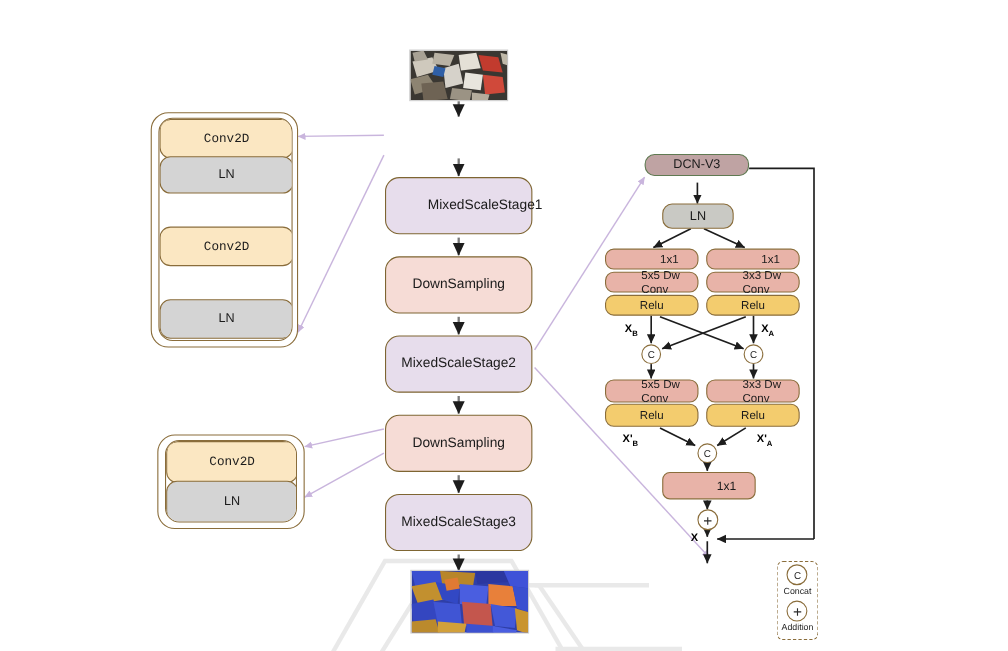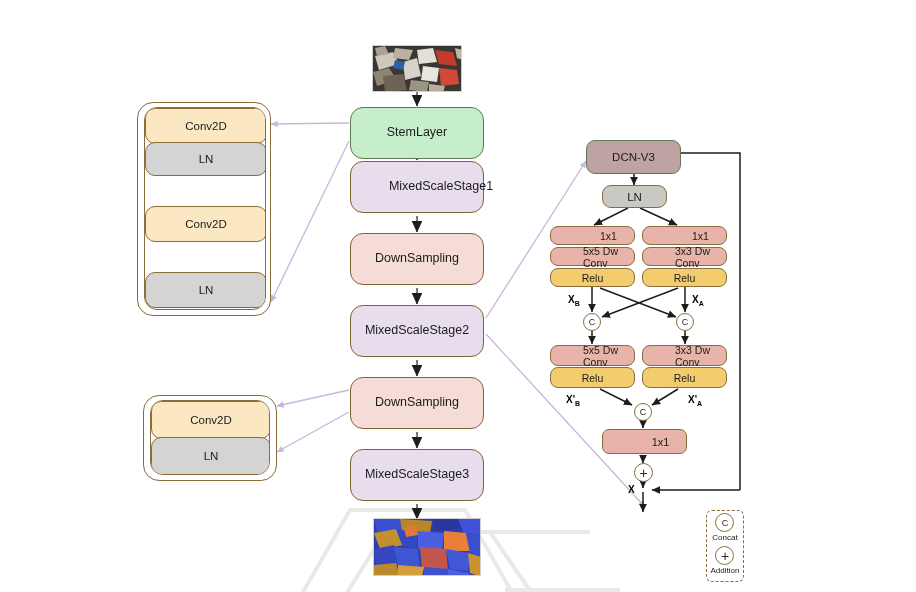--- a/index.html
+++ b/index.html
@@ -72,21 +72,21 @@
     left: 0;
     box-sizing: border-box;
     display: flex;
     align-items: center;
     justify-content: center;
     font-size: 11.5px;
     border: 1.3px solid #8a6d3b;
     border-radius: 10px;
     color: #1b1b1b;
   }
-  .c-conv2d   { background: #fbe7c2; }
+  .c-conv2d   { background: #fbe7c2; font-family: Liberation Mono, monospace; }
   .c-ln       { background: #d4d4d4; }
   .c-gelu     { background: #f0b941; }
   .c-dilated  { background: #eadded; }
 
   
   .dcn-node {
     position: absolute;
     box-sizing: border-box;
     display: flex;
     align-items: center;
@@ -267,21 +267,20 @@
         <polygon points="66,22 84,24 86,38 68,40" fill="#d0493a"></polygon>
         <polygon points="38,34 56,36 54,46 36,44" fill="#9b9384"></polygon>
         <polygon points="2,2 12,0 16,8 4,10" fill="#a8a194"></polygon>
         <polygon points="22,14 32,16 30,24 20,22" fill="#2f5fa6"></polygon>
         <polygon points="82,2 90,4 90,14 84,12" fill="#bfb8a8"></polygon>
         <polygon points="56,38 72,40 70,47 56,47" fill="#b5ad9d"></polygon>
       </g>
     </svg>
   </div>
 
-  <div class="node main-node stem" style="left:350px; top:107px;">StemLayer</div>
   <div class="node main-node stage" style="left:350px; top:161px;padding-left:48px;">MixedScaleStage1</div>
   <div class="node main-node down" style="left:350px; top:233px;">DownSampling</div>
   <div class="node main-node stage" style="left:350px; top:305px;">MixedScaleStage2</div>
   <div class="node main-node down" style="left:350px; top:377px;">DownSampling</div>
   <div class="node main-node stage" style="left:350px; top:449px;">MixedScaleStage3</div>
 
   <div class="photo" style="left:373px; top:518px; width:108px; height:58px;">
     <svg width="108" height="58" viewBox="0 0 108 58" preserveAspectRatio="none">
       <rect width="108" height="58" fill="#2f3fa8"></rect>
       <g>
@@ -315,21 +314,21 @@
     <div class="stack-item c-conv2d" style="top:98px;  width:122px; height:36px;">Conv2D</div>
     <div class="stack-item c-ln" style="top:164px; width:122px; height:36px;">LN</div>
   </div>
 
   <div class="stack-outer" style="left:143px; top:395px; width:134px; height:86px;"></div>
   <div class="stack-inner" style="left:150px; top:400px; width:120px; height:75px;">
     <div class="stack-item c-conv2d" style="top:0px;  width:120px; height:38px;">Conv2D</div>
     <div class="stack-item c-ln" style="top:36px; width:120px; height:38px;">LN</div>
   </div>
 
-  <div class="dcn-node c-dcn" style="left:586px; top:140px; width:95px; height:34px;">DCN-V3</div>
+  <div class="dcn-node c-dcn" style="left:586px; top:140px; width:95px; height:20px;">DCN-V3</div>
   <div class="dcn-node c-lngrey" style="left:602px; top:185px; width:65px; height:23px;">LN</div>
 
   <div class="dcn-node c-pink" style="left:550px; top:226px; width:85px; height:19px;">1x1</div>
   <div class="dcn-node c-pink" style="left:550px; top:247px; width:85px; height:19px;">5x5 Dw Conv</div>
   <div class="dcn-node c-amber" style="left:550px; top:268px; width:85px; height:19px;">Relu</div>
 
   <div class="dcn-node c-pink" style="left:642px; top:226px; width:85px; height:19px;">1x1</div>
   <div class="dcn-node c-pink" style="left:642px; top:247px; width:85px; height:19px;">3x3 Dw Conv</div>
   <div class="dcn-node c-amber" style="left:642px; top:268px; width:85px; height:19px;">Relu</div>
 

